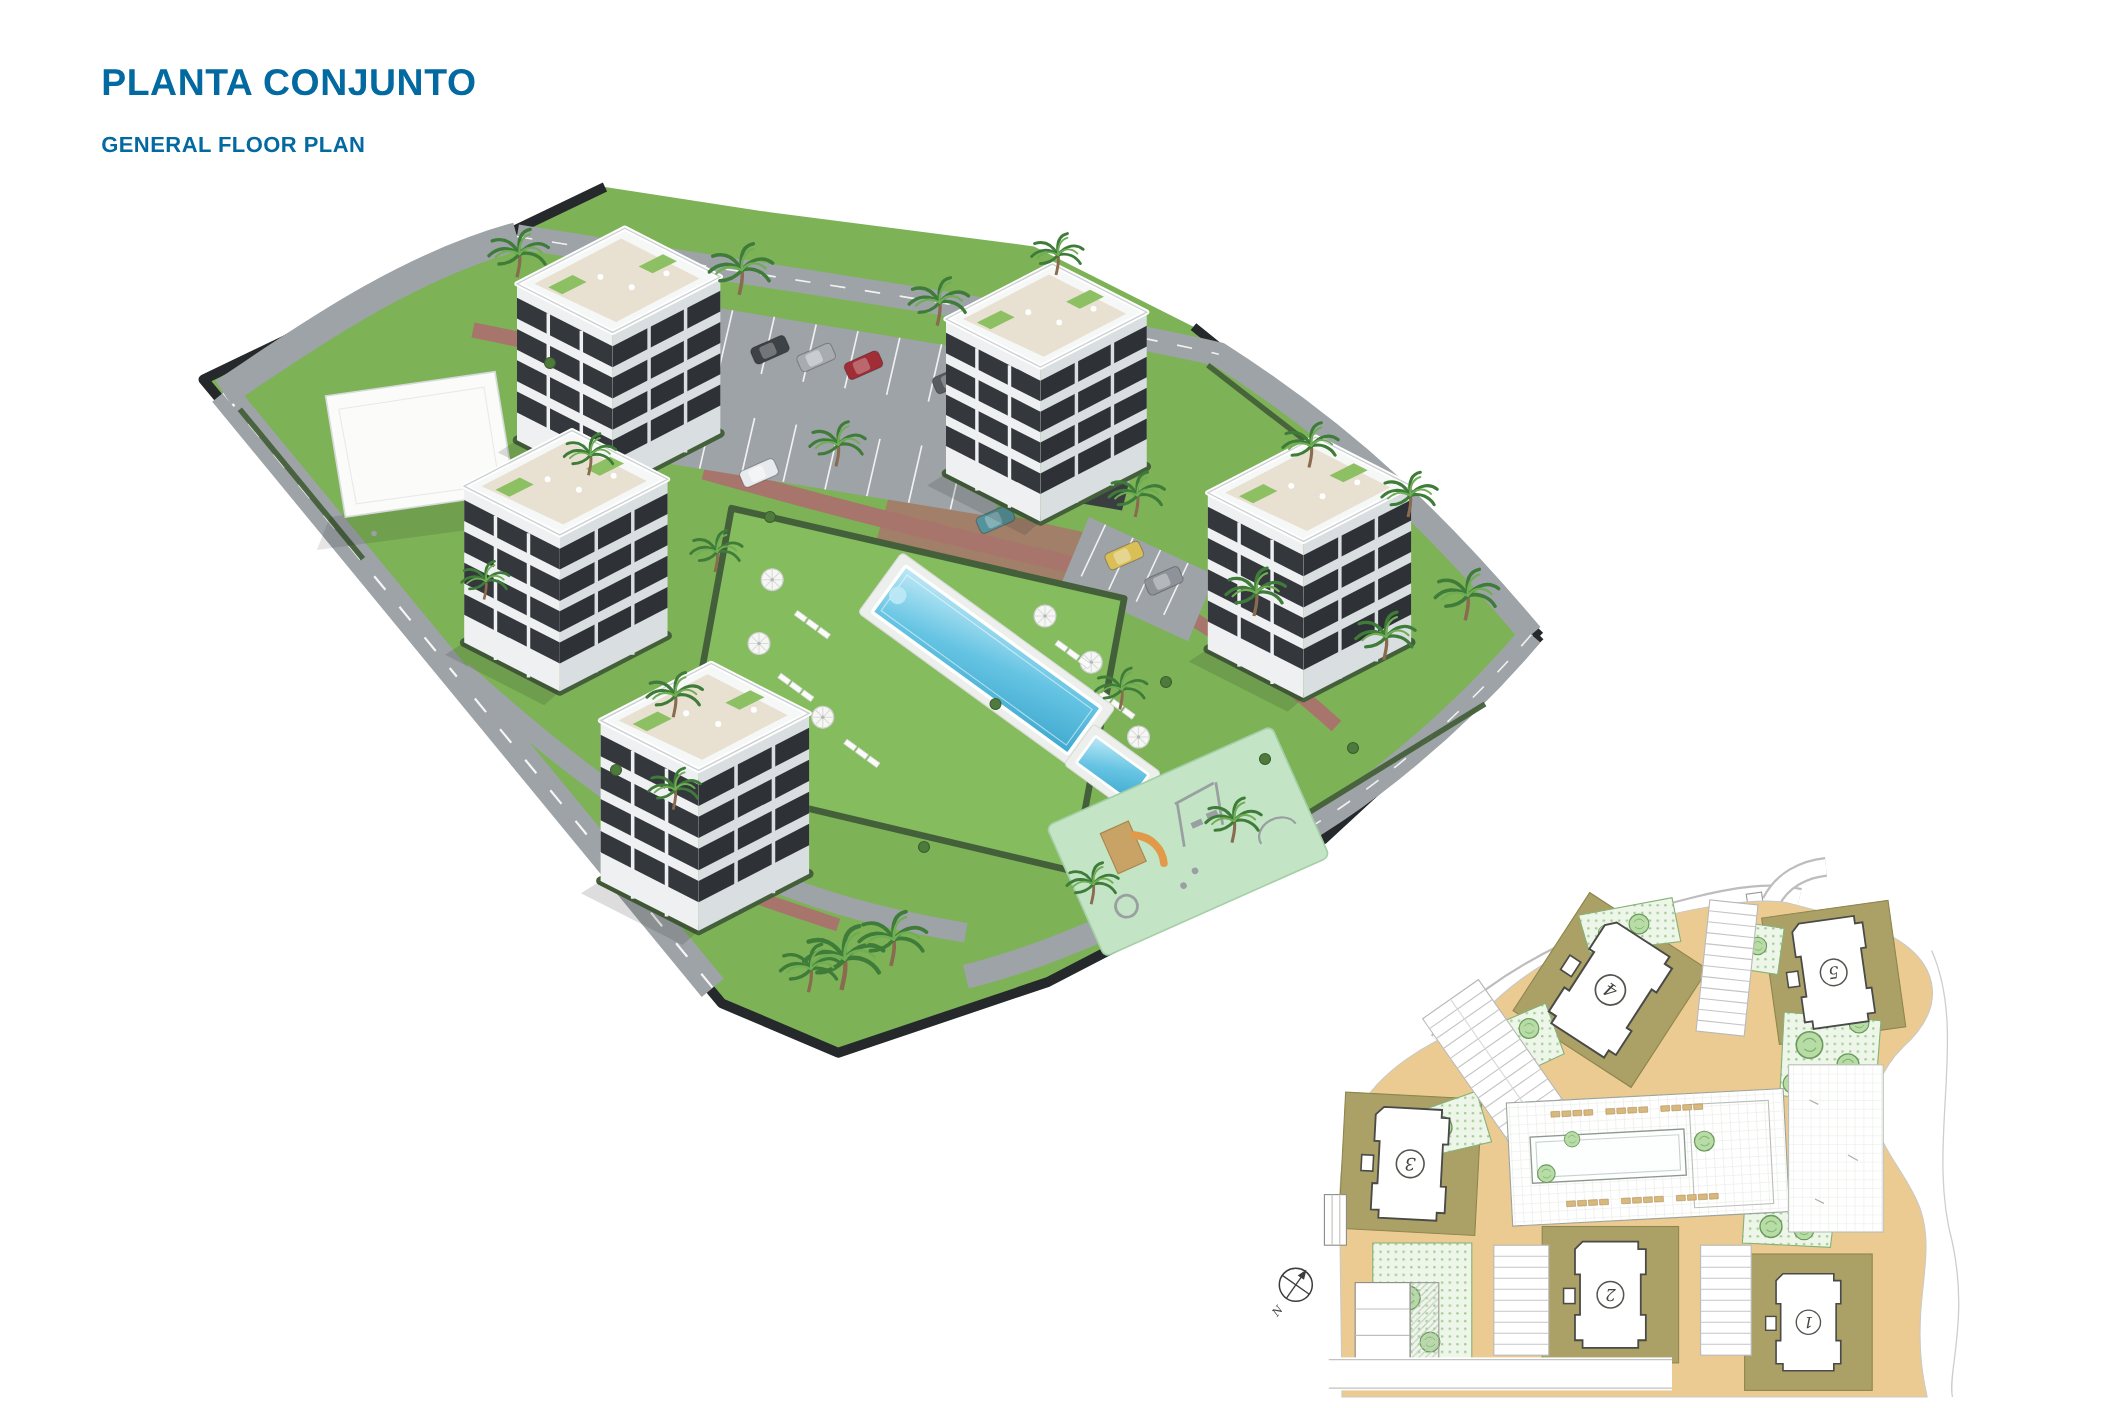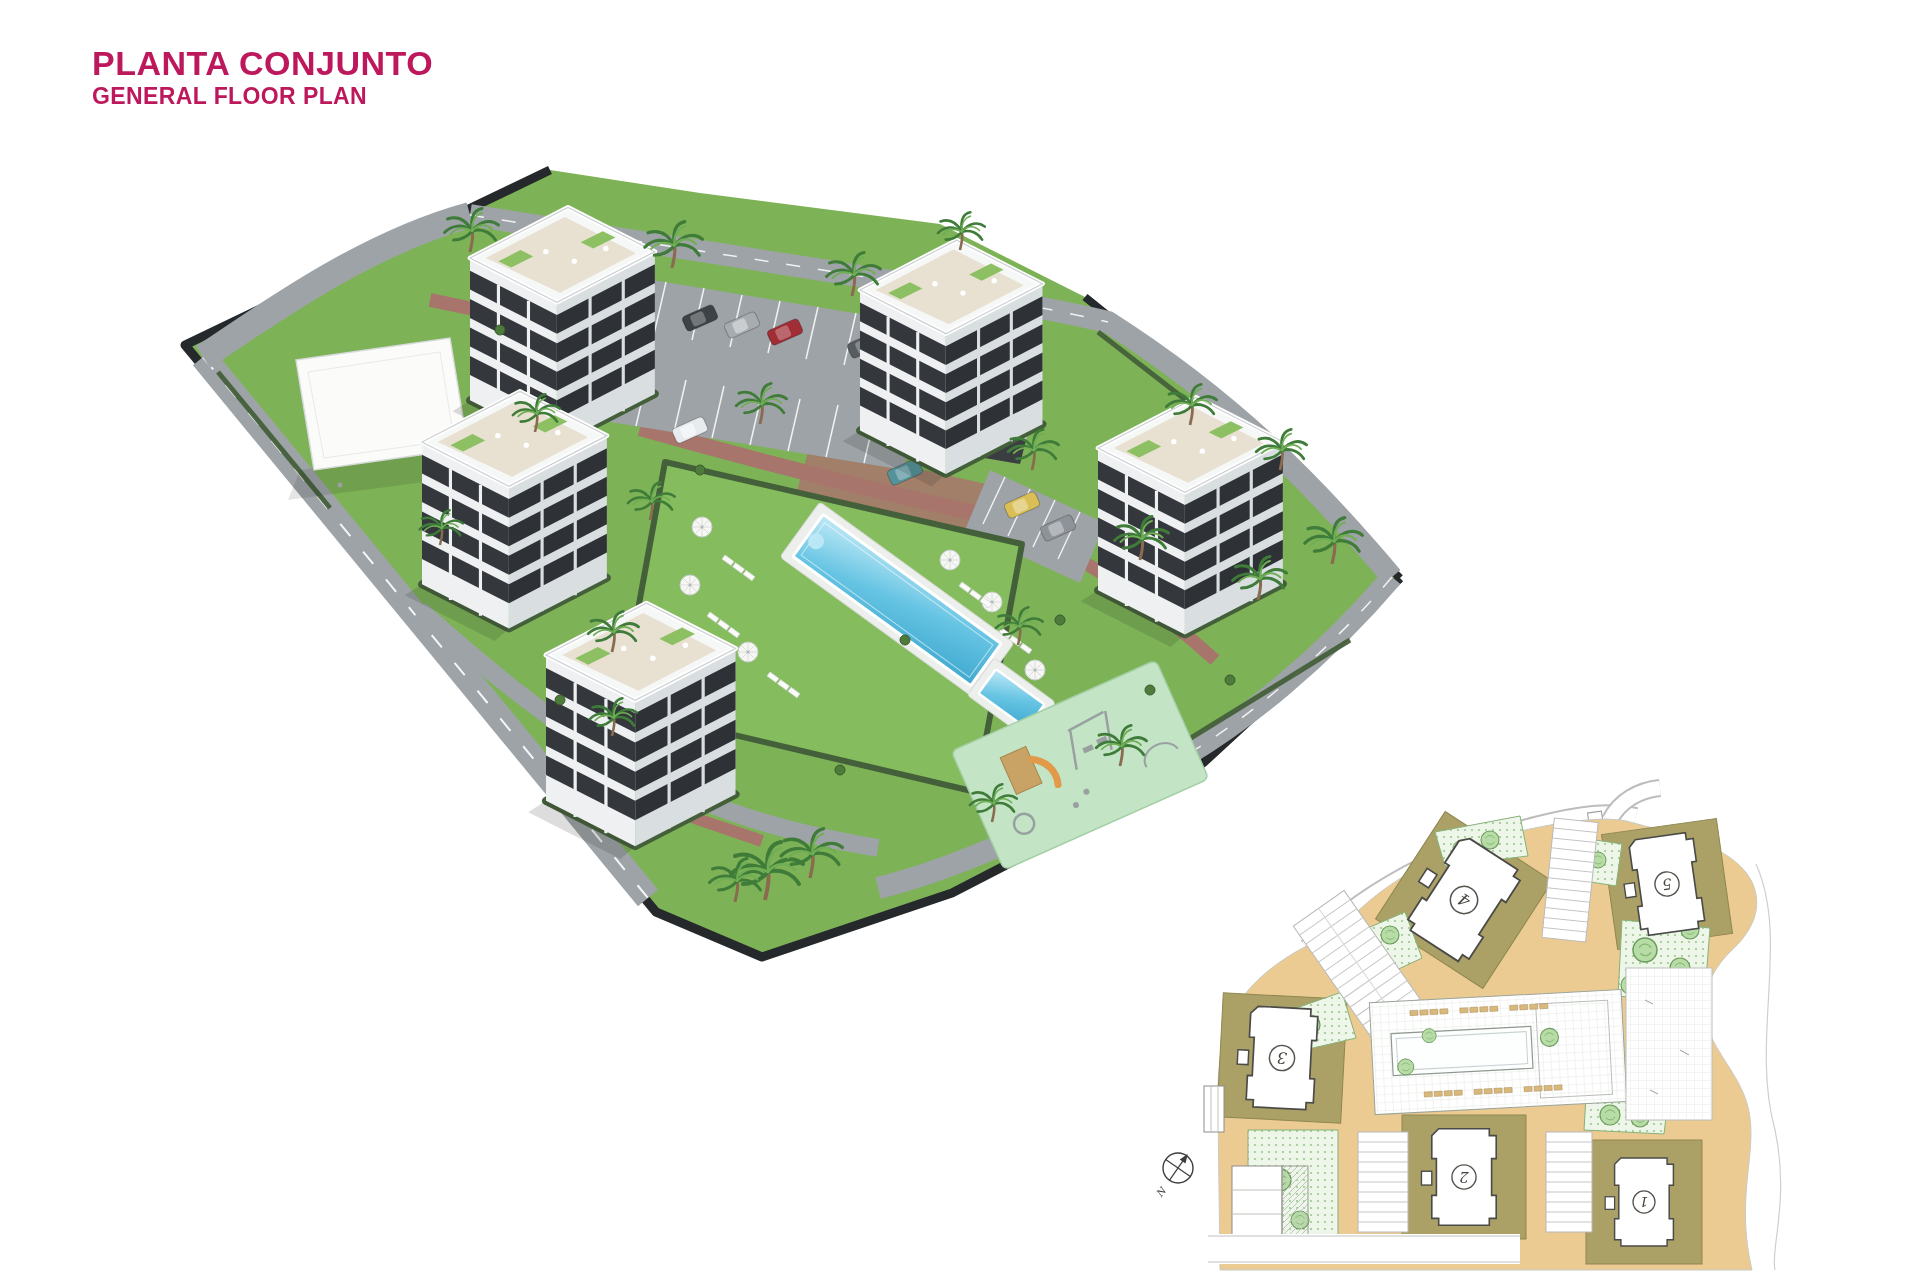--- a/index.html
+++ b/index.html
@@ -1,21 +1,21 @@
 <!DOCTYPE html>
 <html><head>
 <meta charset="utf-8">
 <style>
   html,body{margin:0;padding:0;background:#ffffff;}
   body{width:1920px;height:1280px;position:relative;overflow:hidden;
        font-family:"Liberation Sans", sans-serif;}
   .page{position:absolute;inset:0;background:#ffffff;}
-  .header{position:absolute;left:92px;top:44px;color:#be185d;}
+  .header{position:absolute;left:92px;top:56px;color:#0369a1;}
   .header .title{font-size:34px;font-weight:bold;letter-spacing:.5px;line-height:38px;}
-  .header .subtitle{font-size:23px;font-weight:bold;letter-spacing:.4px;line-height:28px;}
+  .header .subtitle{font-size:20px;font-weight:bold;letter-spacing:.4px;line-height:28px;margin-top:24px;}
   svg{position:absolute;inset:0;}
   text.bnum{font-family:"DejaVu Serif", serif;font-style:italic;fill:#44433D;}
   text.north{font-family:"DejaVu Serif", serif;font-style:italic;fill:#3D3D3D;}
 </style>
 </head>
 <body>
 
 <div class="page">
 
   <div class="header">

